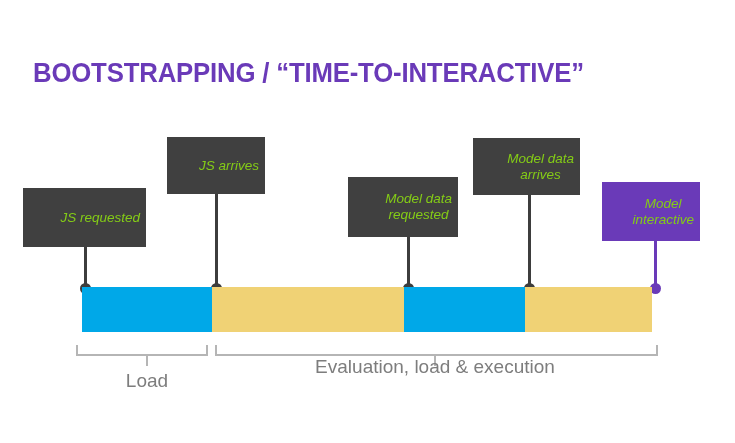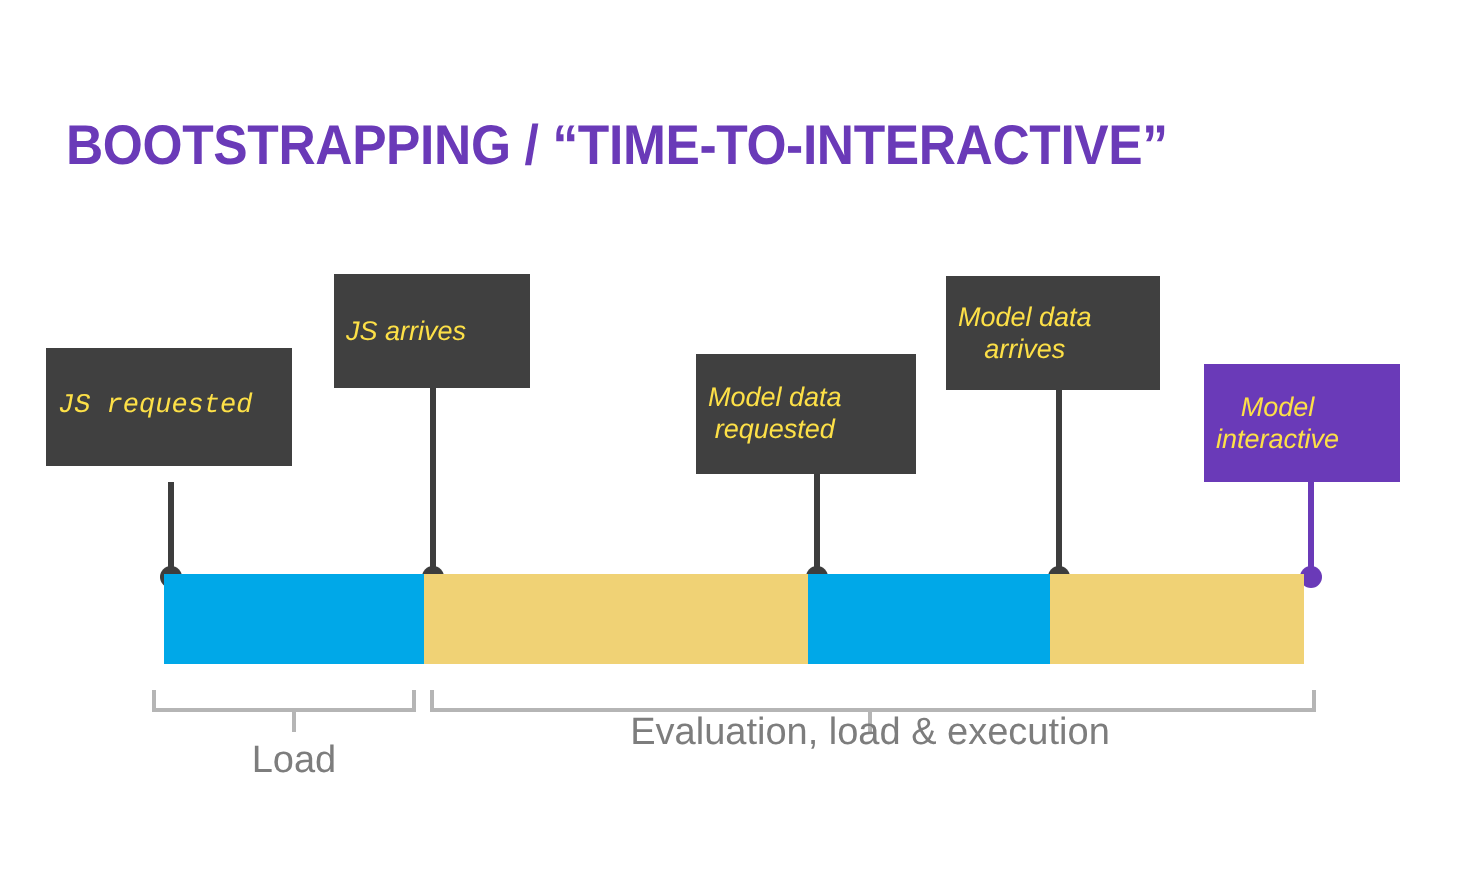--- a/index.html
+++ b/index.html
@@ -58,27 +58,27 @@
     height: 11px;
     border-radius: 50%;
     background: #3d3d3d;
   }
   .marker-dot.accent { background: #6a3ab8; }
 
   
   .label-box {
     position: absolute;
     background: #404040;
-    color: #fde047;
+    color: #84cc16;
     font-style: italic;
     font-size: 13.5px;
     line-height: 16px;
     display: flex;
     align-items: center;
-    justify-content: flex-start;
+    justify-content: flex-end;
     text-align: center;
     box-sizing: border-box;
     padding: 2px 6px;
   }
   .label-box.accent { background: #6a3ab8; }
   .label-text { display: block; white-space: pre-line; }
 
   
   .bracket {
     position: absolute;
@@ -146,21 +146,21 @@
     </div>
 
   <div id="bar">
       <div class="seg" style="left: 0px; width: 130px; background: rgb(0, 168, 232);"></div>
       <div class="seg" style="left: 130px; width: 192px; background: rgb(240, 210, 117);"></div>
       <div class="seg" style="left: 322px; width: 121px; background: rgb(0, 168, 232);"></div>
       <div class="seg" style="left: 443px; width: 127px; background: rgb(240, 210, 117);"></div>
     </div>
 
   <div id="labels-layer">
-      <div class="label-box" style="left: 23px; top: 174px; width: 123px; height: 59px; font-family: Liberation Mono, monospace;">
+      <div class="label-box" style="left: 23px; top: 188px; width: 123px; height: 59px;">
         <span class="label-text">JS requested</span>
       </div>
       <div class="label-box" style="left: 167px; top: 137px; width: 98px; height: 57px;">
         <span class="label-text">JS arrives</span>
       </div>
       <div class="label-box" style="left: 348px; top: 177px; width: 110px; height: 60px;">
         <span class="label-text">Model data
 requested</span>
       </div>
       <div class="label-box" style="left: 473px; top: 138px; width: 107px; height: 57px;">

